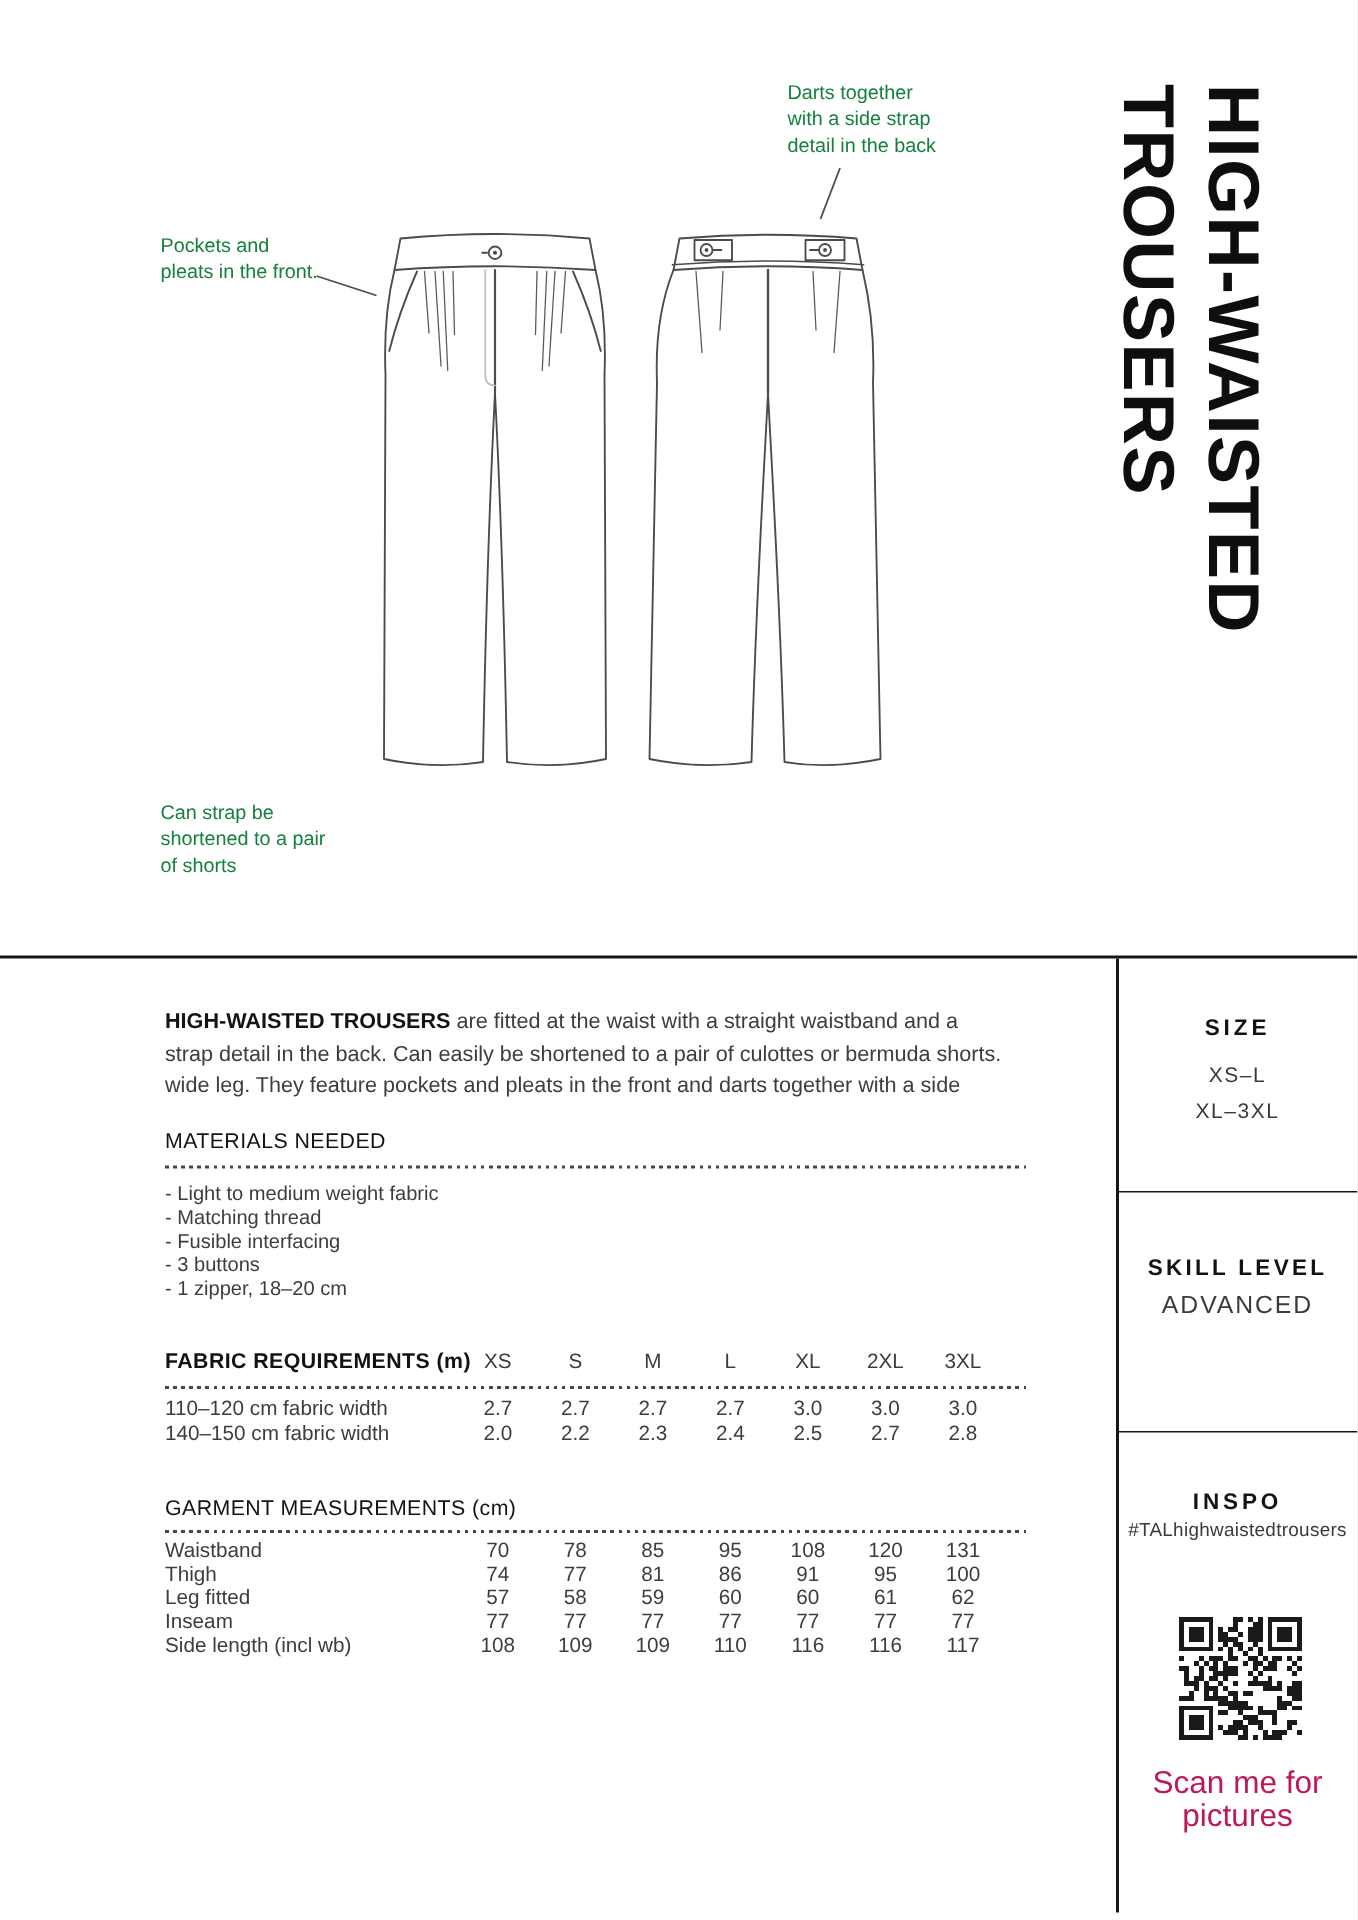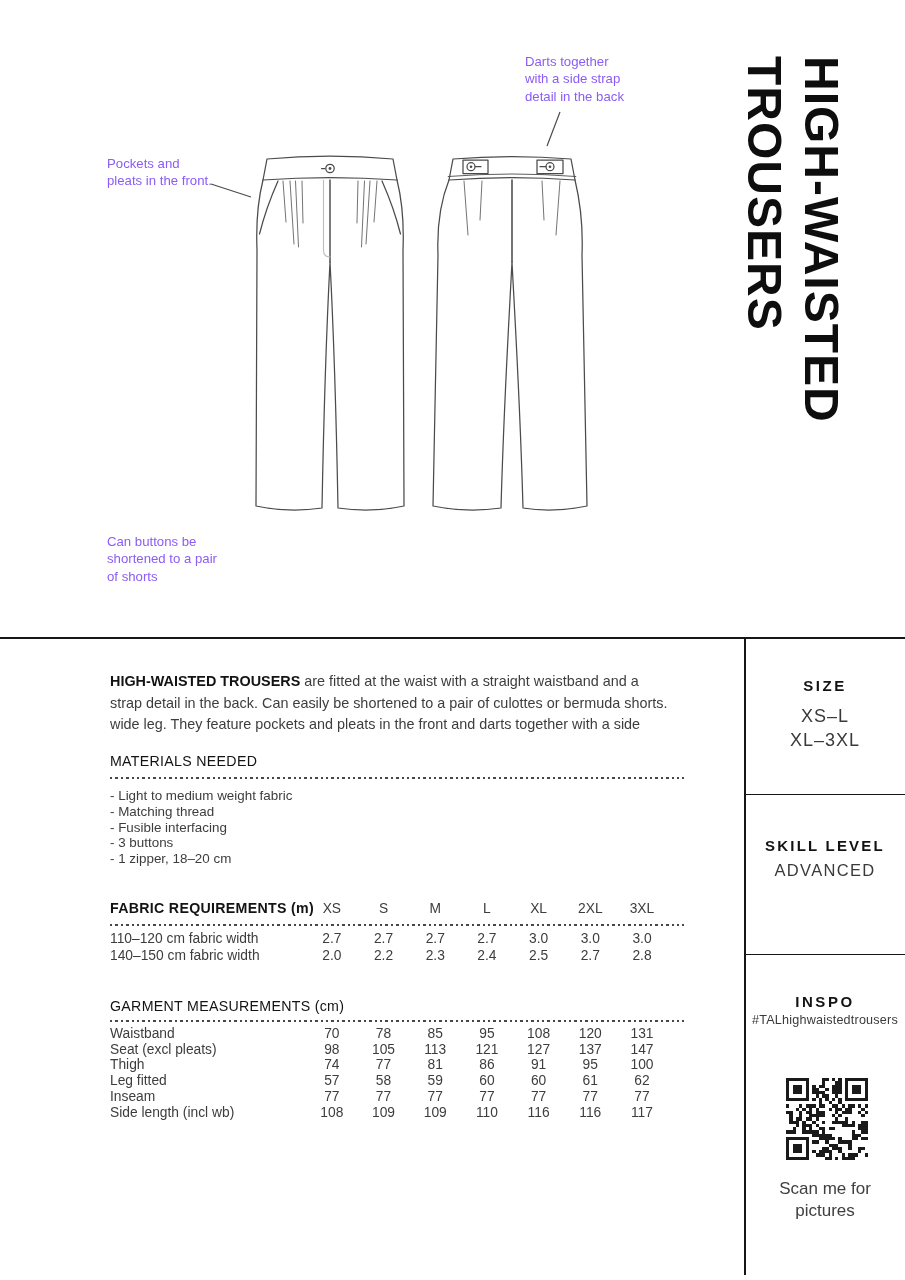--- a/index.html
+++ b/index.html
@@ -2,21 +2,21 @@
 <html><head>
 <meta charset="utf-8">
 <style>
   html,body{margin:0;padding:0;background:#e8e8e8}
   .page{position:relative;width:905px;height:1280px;background:#ffffff;margin:0 auto;
         font-family:"Liberation Sans",sans-serif;color:#3d3d3d;overflow:hidden}
 
   
   .top{position:absolute;left:0;top:0;width:905px;height:638px}
   .drawing{position:absolute}
-  .ann{position:absolute;font-size:13.2px;line-height:17.4px;color:#8b5cf6}
+  .ann{position:absolute;font-size:13.2px;line-height:17.4px;color:#15803d}
   .ann-lines{position:absolute;left:0;top:0;width:905px;height:638px;pointer-events:none}
 
   
   .vtitle{position:absolute;left:736px;top:56px;width:114px;height:410px}
   .vtitle-inner{width:410px;height:114px;transform:rotate(90deg) translateY(-114px);transform-origin:0 0;
        font-size:48px;line-height:57px;font-weight:700;letter-spacing:1px;color:#0e0e0e;white-space:nowrap}
 
   
   .hrule{position:absolute;left:0;top:637px;width:905px;height:1.8px;background:#161616}
   .vrule{position:absolute;left:744px;top:639px;width:1.6px;height:636px;background:#161616}
@@ -38,24 +38,24 @@
   .tbl{position:absolute;left:110px;font-size:13.8px}
   .tbl .lbl{white-space:nowrap}
   .fabric-head{top:262px}
   .fabric-head .hh{font-weight:700;color:#131313;font-size:14.2px;letter-spacing:.3px;white-space:nowrap}
   .fabric-rows{top:292px;line-height:17.2px}
   .garment-rows{top:388px;line-height:15.7px}
 
   
   .sb{position:absolute;left:745px;width:160px;text-align:center}
   .sb-h{font-weight:700;color:#131313;font-size:15px;letter-spacing:2.6px}
-  .sb-val{font-size:18px;letter-spacing:1px;color:#3a3a3a}
+  .sb-val{font-size:14px;letter-spacing:1px;color:#3a3a3a}
   .hashtag{font-size:12.6px;letter-spacing:.2px;color:#3a3a3a}
   .qr{position:absolute;left:786px;top:1078px;width:82px;height:82px}
-  .scan{font-size:17px;line-height:21.5px;color:#404040}
+  .scan{font-size:21px;line-height:21.5px;color:#be185d}
 </style>
 </head>
 <body>
 
 <div class="page">
 
   <section class="top">
 
     <svg class="drawing" style="left:250px;top:150px" width="160" height="365" viewBox="0 0 160 365">
       <g fill="none" stroke="#4b4b4b" stroke-width="1.25" stroke-linejoin="round" stroke-linecap="round">
@@ -118,21 +118,21 @@
     <div class="ann" style="left:107px;top:155px">
       <div>Pockets and</div>
       <div>pleats in the front.</div>
     </div>
     <div class="ann" style="left:525px;top:53px">
       <div>Darts together</div>
       <div>with a side strap</div>
       <div>detail in the back</div>
     </div>
     <div class="ann" style="left:107px;top:533px">
-      <div>Can buttons be</div>
+      <div>Can strap be</div>
       <div>shortened to a pair</div>
       <div>of shorts</div>
     </div>
 
     <div class="vtitle">
       <div class="vtitle-inner">
         <div>HIGH-WAISTED</div>
         <div>TROUSERS</div>
       </div>
     </div>
@@ -207,30 +207,20 @@
           <span class="lbl">Waistband</span>
           <span class="cell">70</span>
           <span class="cell">78</span>
           <span class="cell">85</span>
           <span class="cell">95</span>
           <span class="cell">108</span>
           <span class="cell">120</span>
           <span class="cell">131</span>
         </div>
 
-        <div class="grid">
-          <span class="lbl">Seat (excl pleats)</span>
-          <span class="cell">98</span>
-          <span class="cell">105</span>
-          <span class="cell">113</span>
-          <span class="cell">121</span>
-          <span class="cell">127</span>
-          <span class="cell">137</span>
-          <span class="cell">147</span>
-        </div>
 
         <div class="grid">
           <span class="lbl">Thigh</span>
           <span class="cell">74</span>
           <span class="cell">77</span>
           <span class="cell">81</span>
           <span class="cell">86</span>
           <span class="cell">91</span>
           <span class="cell">95</span>
           <span class="cell">100</span>

